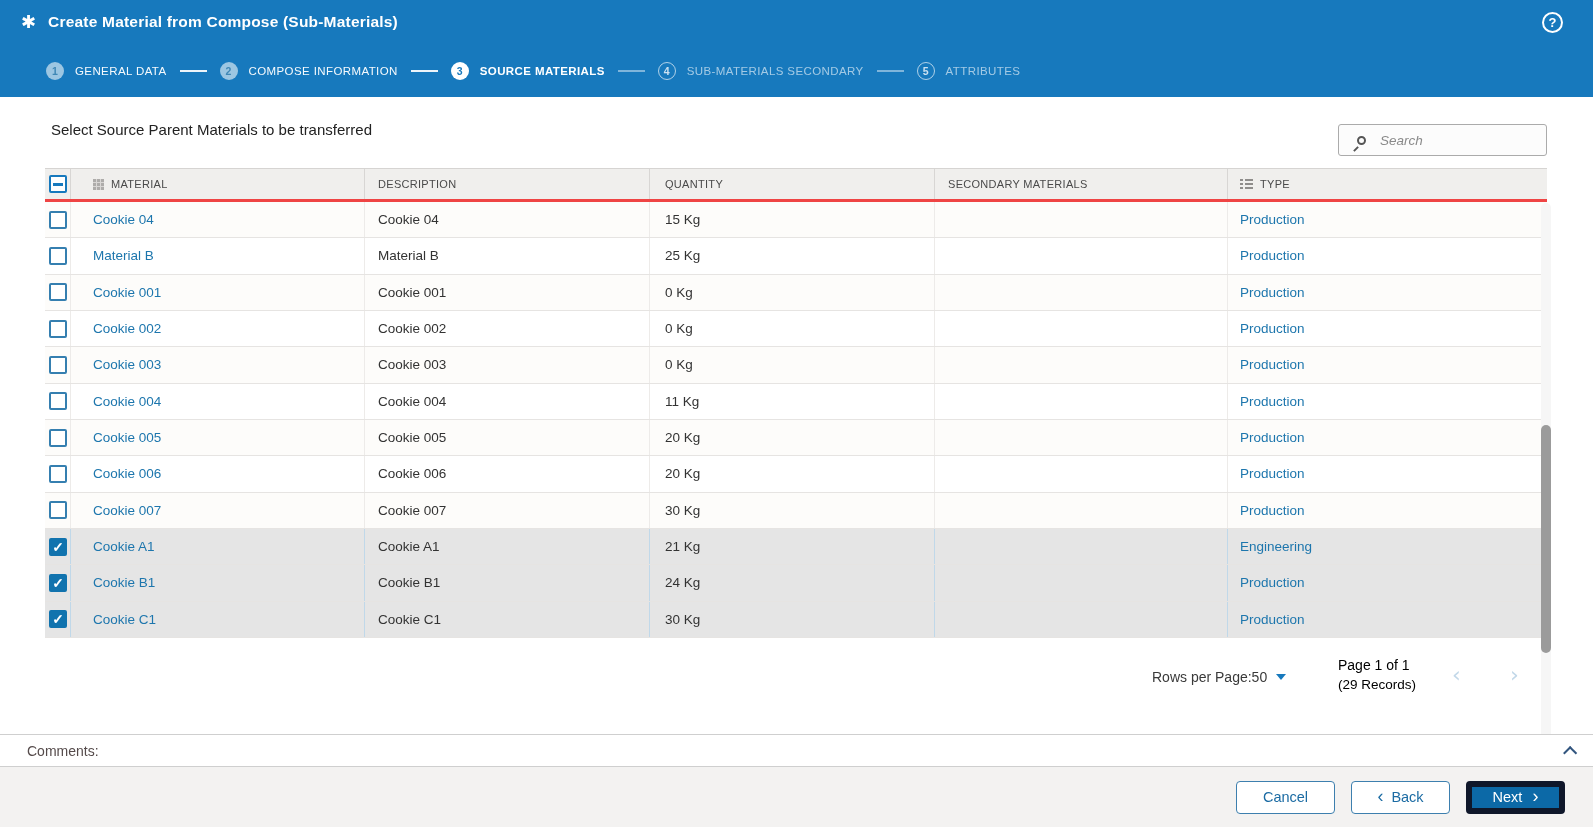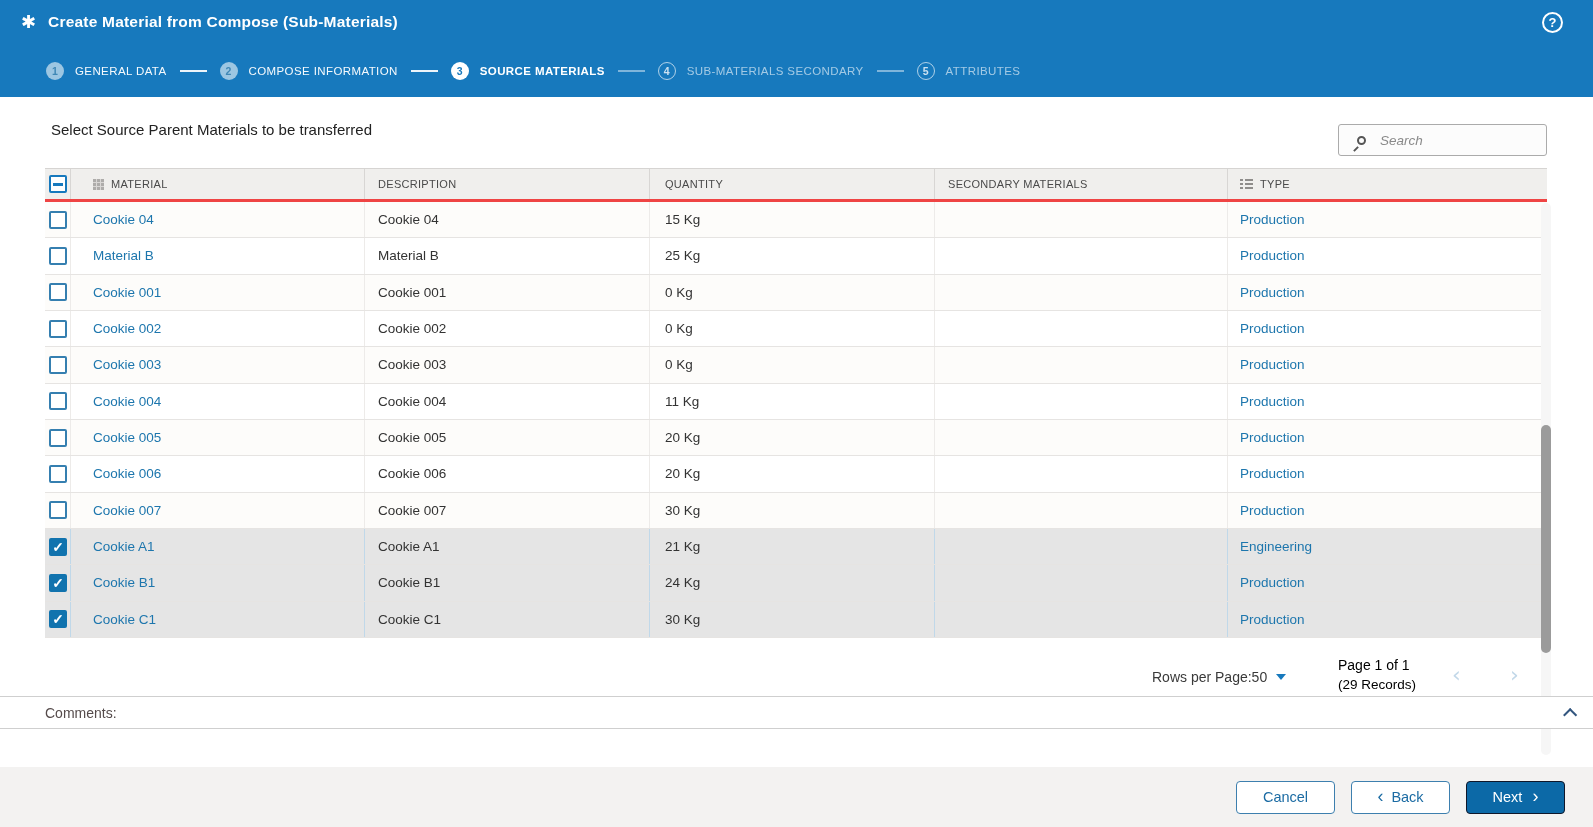--- a/index.html
+++ b/index.html
@@ -82,33 +82,33 @@
     font-size:14px;color:#3a3a3a;cursor:pointer;}
   .caret-down{width:0;height:0;border-left:5px solid transparent;border-right:5px solid transparent;
     border-top:6px solid #1779bd;margin-left:9px;}
   .page-block{position:absolute;left:1338px;top:558px;font-size:14px;color:#000000;line-height:20px;}
   .records{font-size:13.5px;}
   .pg-chev{position:absolute;top:566px;font-size:22px;color:#c2d8e9;cursor:default;line-height:24px;
     font-family:"DejaVu Sans",sans-serif;}
   .pg-prev{left:1452px;}
   .pg-next{left:1510px;}
   
-  .comments{position:absolute;top:696px;left:0;width:100%;height:33px;background:#fff;
+  .comments{position:absolute;top:734px;left:0;width:100%;height:33px;background:#fff;
     border-top:1px solid #cfcfcf;border-bottom:1px solid #cfcfcf;display:flex;align-items:center;
-    padding:0 20px 0 45px;}
+    padding:0 20px 0 27px;}
   .comments-label{font-size:14px;color:#554b4b;flex:1;}
   .chev-up{width:10px;height:10px;border-top:2px solid #33567f;border-right:2px solid #33567f;
     transform:rotate(-45deg) translateY(3px);cursor:pointer;}
   
   .footer{position:absolute;top:767px;left:0;width:100%;height:60px;background:#f3f2f1;
     display:flex;align-items:center;justify-content:flex-end;padding-right:28px;gap:16px;}
   .btn{height:33px;min-width:99px;border-radius:4px;font-size:14.5px;display:flex;align-items:center;
     justify-content:center;cursor:pointer;font-family:"Liberation Sans",sans-serif;padding:0 14px;}
   .btn-outline{background:#fff;border:1px solid #3d7fae;color:#1b6ba3;}
-  .btn-primary{background:#0c69a7;border:1px solid #0f172a;color:#fff;}
+  .btn-primary{background:#0c69a7;border:6px solid #0f172a;color:#fff;}
   .btn .bchev{font-size:18px;line-height:1;margin:0 8px 2px 0;}
   .btn .bchev.right{margin:0 0 2px 10px;}
 </style>
 </head>
 <body>
 
 <div class="app">
 
   <div class="topbar">
     <span class="title-asterisk">✱</span>

